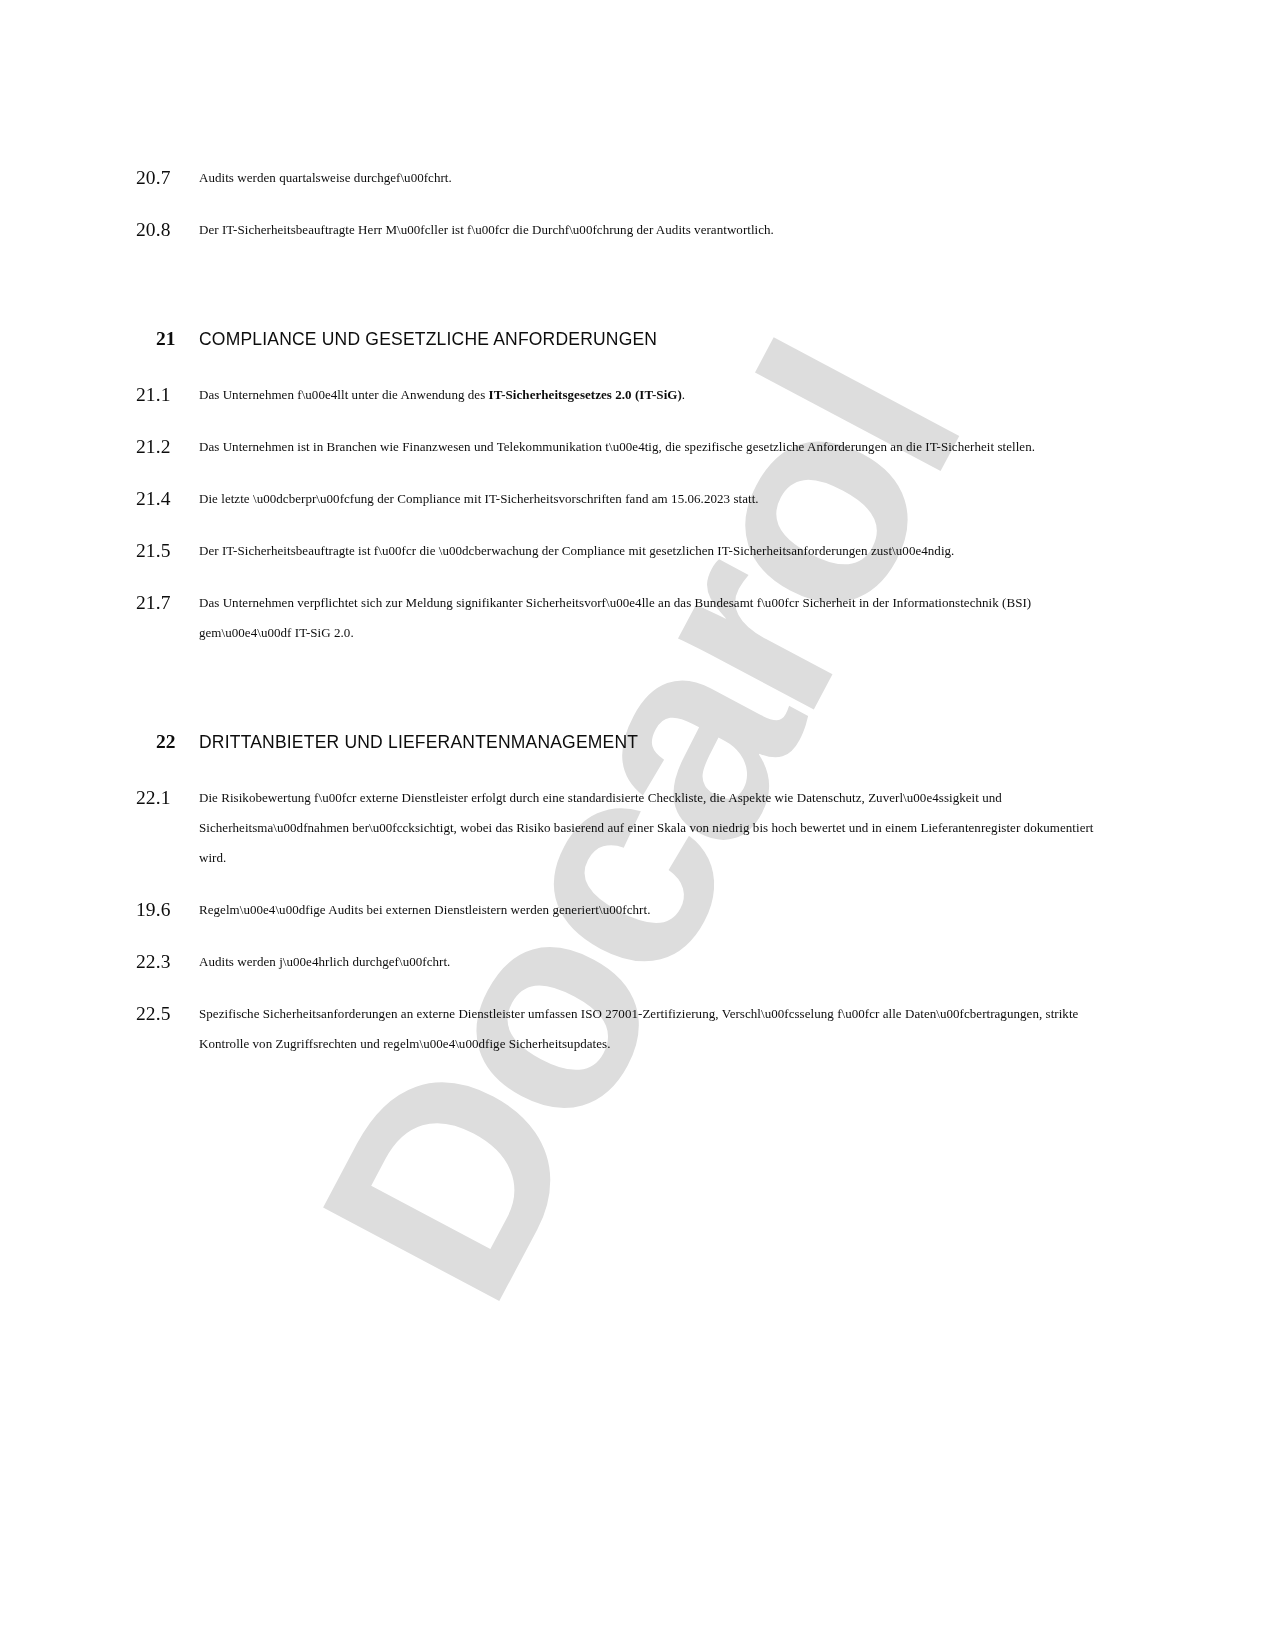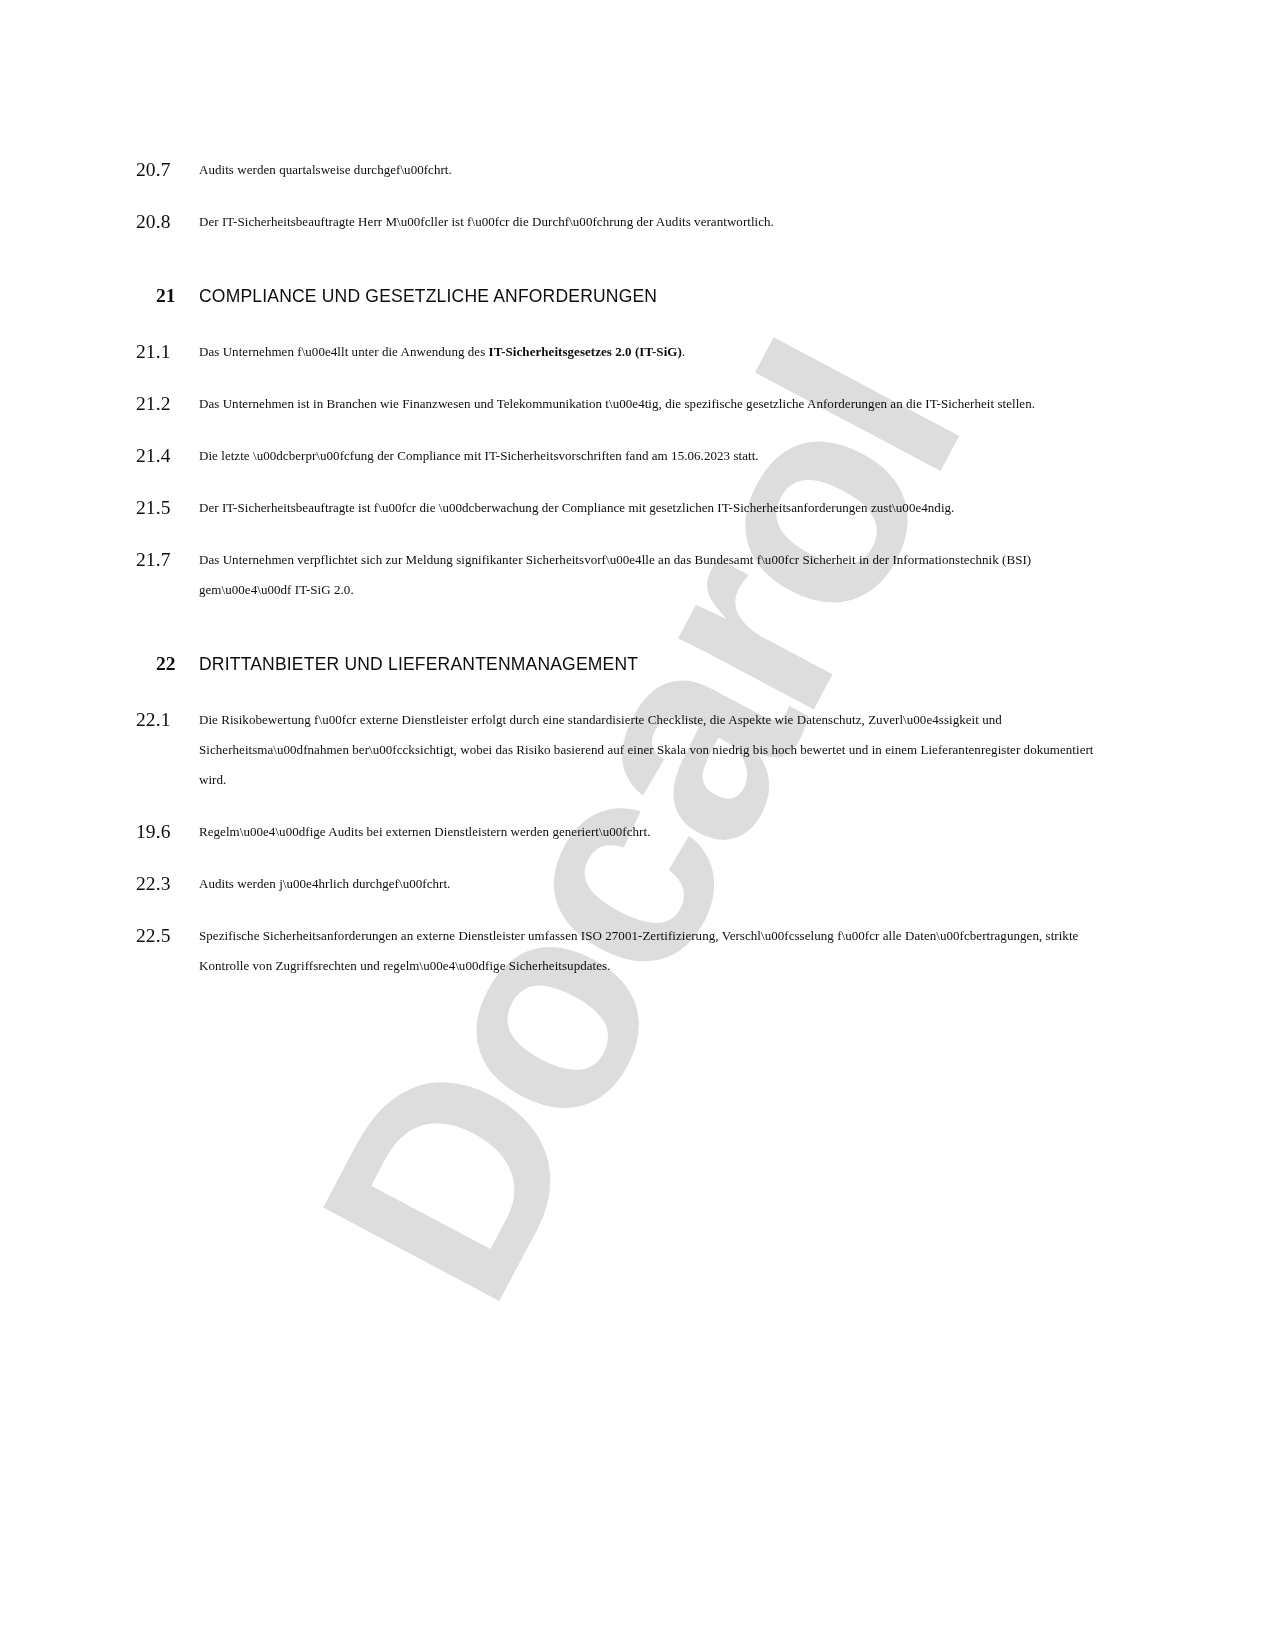--- a/index.html
+++ b/index.html
@@ -41,21 +41,21 @@
     color: #dddddd;
     white-space: nowrap;
     line-height: 1;
     user-select: none;
   }
 
   
   .content {
     position: absolute;
     left: 0;
-    top: 0;
+    top: 8px;
     width: 1275px;
     z-index: 2;
     padding: 155px 175px 0 136px;
     box-sizing: border-box;
   }
 
   .clause {
     display: flex;
     align-items: flex-start;
     margin-bottom: 22px;
@@ -73,21 +73,21 @@
     line-height: 30px;
     text-align: left;
     word-break: normal;
     letter-spacing: 0.05px;
   }
   .clause-body b { font-weight: 700; }
 
   .heading {
     display: flex;
     align-items: flex-start;
-    margin-top: 45px;
+    margin-top: 80px;
     margin-bottom: 27px;
   }
   .heading-num {
     flex: 0 0 auto;
     width: 43px;
     margin-left: 20px;
     font-size: 19.5px;
     font-weight: 700;
     line-height: 28px;
   }

